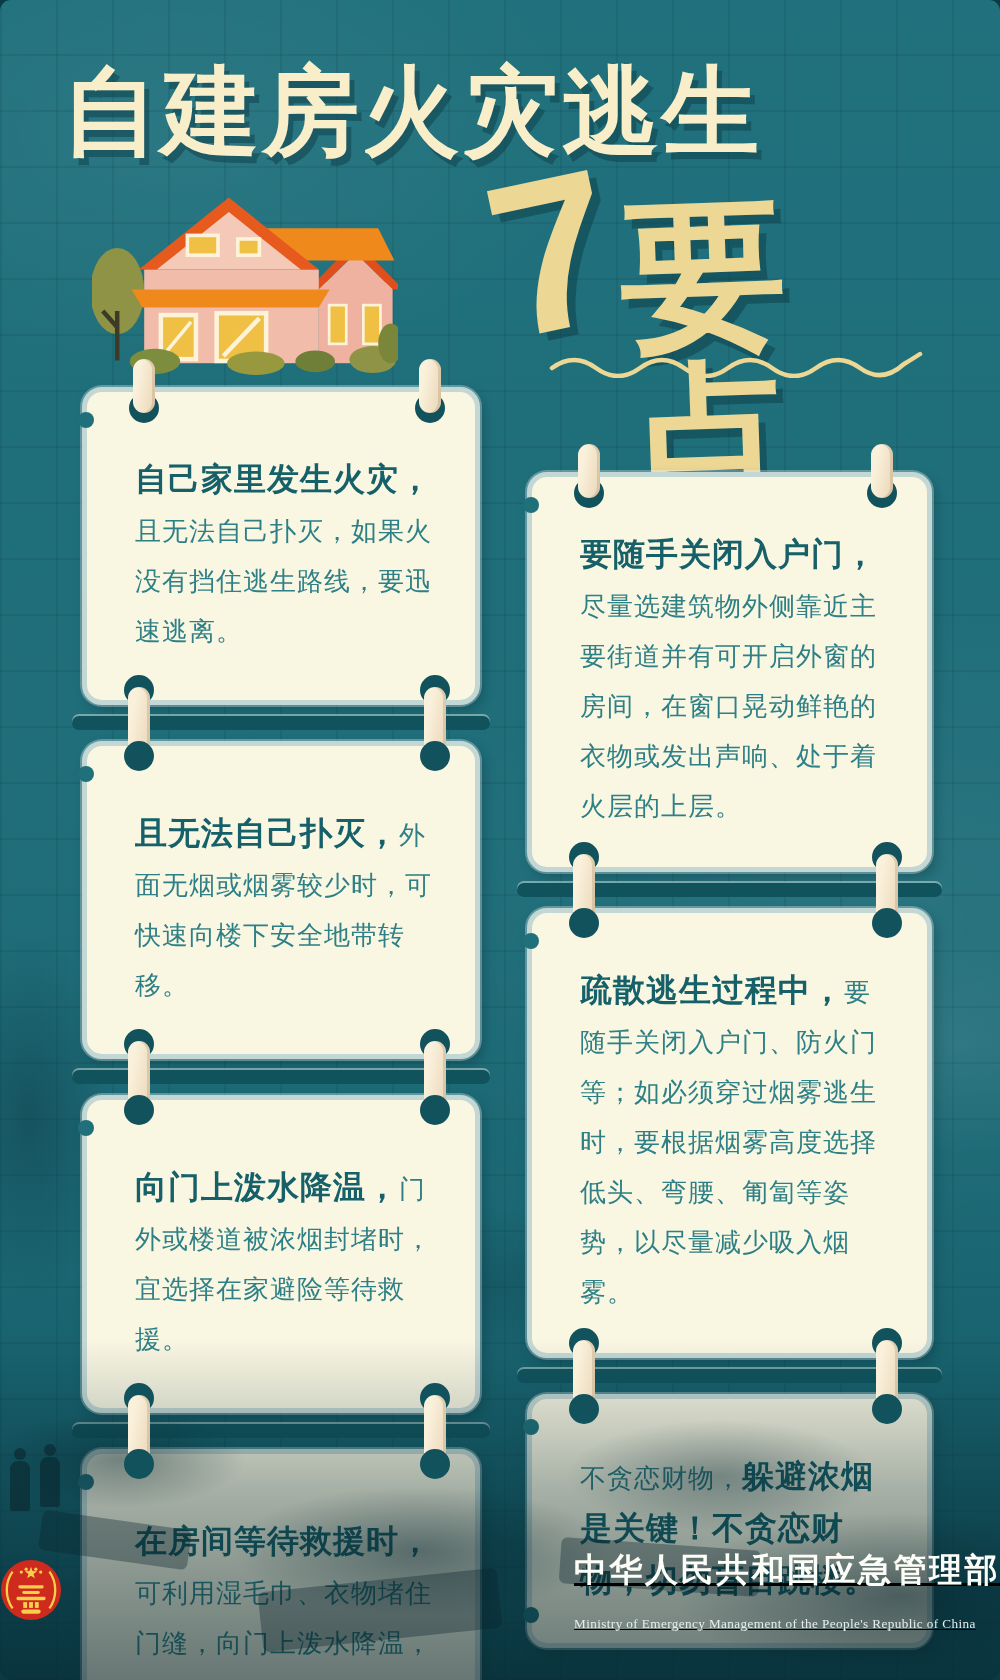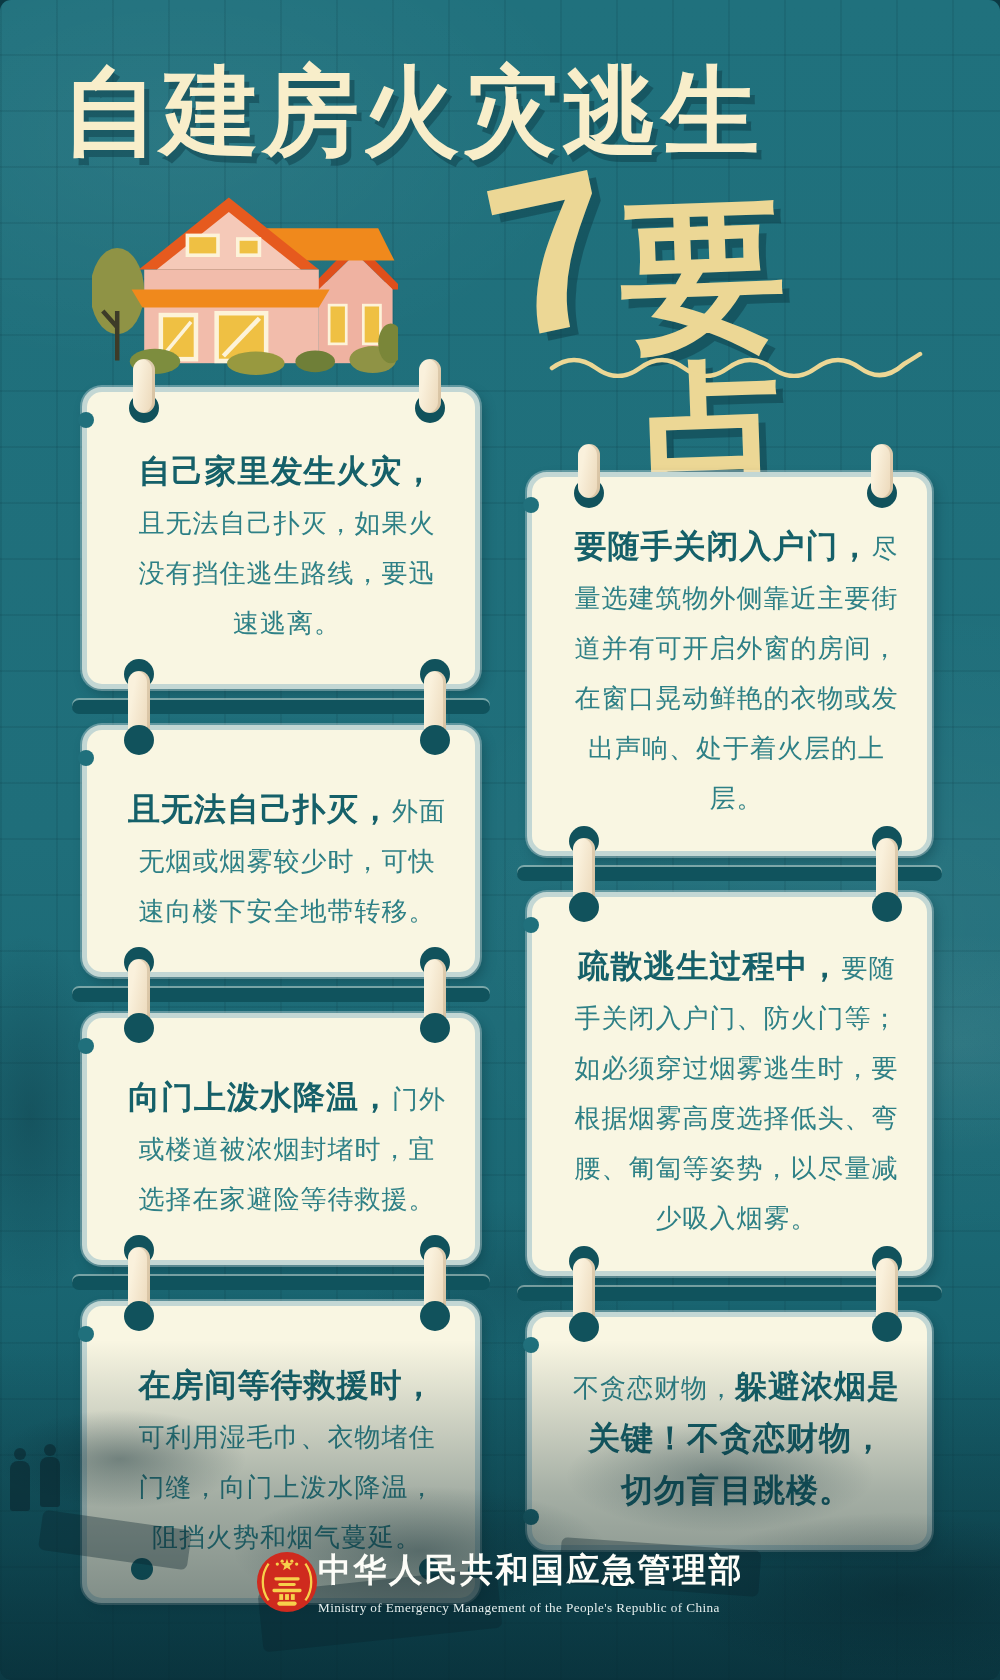--- a/index.html
+++ b/index.html
@@ -68,22 +68,22 @@
     position:relative; background:#f9f6e2;
     border:5px solid #c3d7d4; border-radius:20px;
     box-shadow:0 0 0 2px rgba(255,255,255,0.30), 4px 6px 12px rgba(9,48,58,0.35);
     box-sizing:border-box;
   }
   .card::before{ 
     content:""; position:absolute; left:-9px; top:20px; width:16px; height:16px;
     border-radius:50%; background:#20707c;
   }
   .card-text{
-    margin:4px; color:#2e8086; font-size:26px; line-height:50px; letter-spacing:1px;
-    text-align:center;
+    margin:12px; color:#2e8086; font-size:26px; line-height:50px; letter-spacing:1px;
+    text-align:left;
   }
   .col-left .card-text{padding:50px 24px 32px 36px;}
   .col-right .card-text{padding:40px 22px 24px 36px;}
   .card-text .seg-bold{font-weight:800; font-size:32px; color:#156069;}
 
   
   .pin-outer{position:absolute; width:30px; height:64px; top:-33px;}
   .pin-outer.pleft{left:42px;} .pin-outer.pright{right:30px;}
   .pin-outer .hole{position:absolute; left:0; top:34px; width:30px; height:30px; border-radius:50%; background:#11525c;}
   .pin-outer .cap{position:absolute; left:4px; top:0; width:22px; height:54px; border-radius:11px;
@@ -99,24 +99,24 @@
   .tpin .hole-bot{position:absolute; left:0; bottom:0; width:30px; height:30px; border-radius:50%; background:#11525c;}
   .tpin .cap{position:absolute; left:4px; top:12px; bottom:12px; width:22px; border-radius:11px;
     background:linear-gradient(100deg,#faf1dc 25%,#ecd9bb 90%); box-shadow:inset -3px 0 0 rgba(160,130,90,0.25);}
 
   .end-dot{position:absolute; bottom:18px; width:22px; height:22px; border-radius:50%; background:#14606a;}
   .end-dot.dleft{left:44px;} .end-dot.dright{right:34px;}
   .notch-br{position:absolute; right:-9px; bottom:20px; width:16px; height:16px; border-radius:50%; background:#1b6773;}
   .notch-bl{position:absolute; left:-9px; bottom:20px; width:16px; height:16px; border-radius:50%; background:#1b6773;}
 
   
-  .footer{position:absolute; left:0; right:0; top:1548px; display:flex; justify-content:center; align-items:center; }
+  .footer{position:absolute; left:0; right:0; top:1548px; display:flex; justify-content:space-between; align-items:center; text-decoration:underline;}
   .emblem{width:62px; height:62px; flex:0 0 auto;}
   .agency .cn{font-size:33px; font-weight:700; color:#fdfdf8; letter-spacing:2.5px;}
-  .agency .en{font-size:13.2px; color:#e6efee; letter-spacing:0.4px; margin-top:7px;
+  .agency .en{font-size:13.2px; color:#e6efee; letter-spacing:0.4px; margin-top:23px;
     font-family:"Liberation Serif", serif;}
 </style>
 </head>
 <body>
 
 <div class="poster">
   <div class="grid-overlay"></div>
   <div class="photo-mid"></div>
 
   <div class="title">自建房火灾逃生</div>

